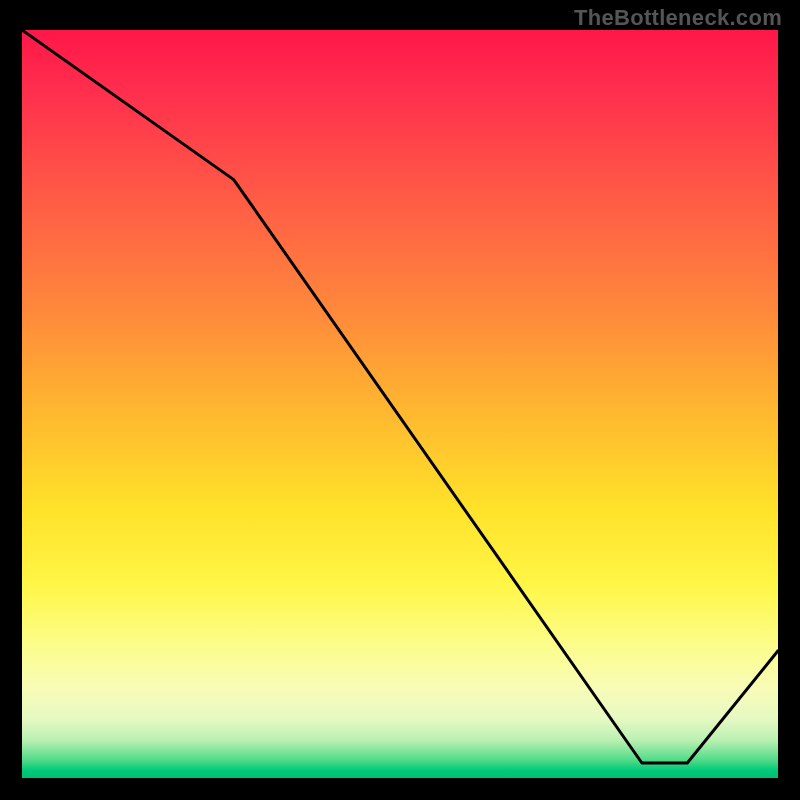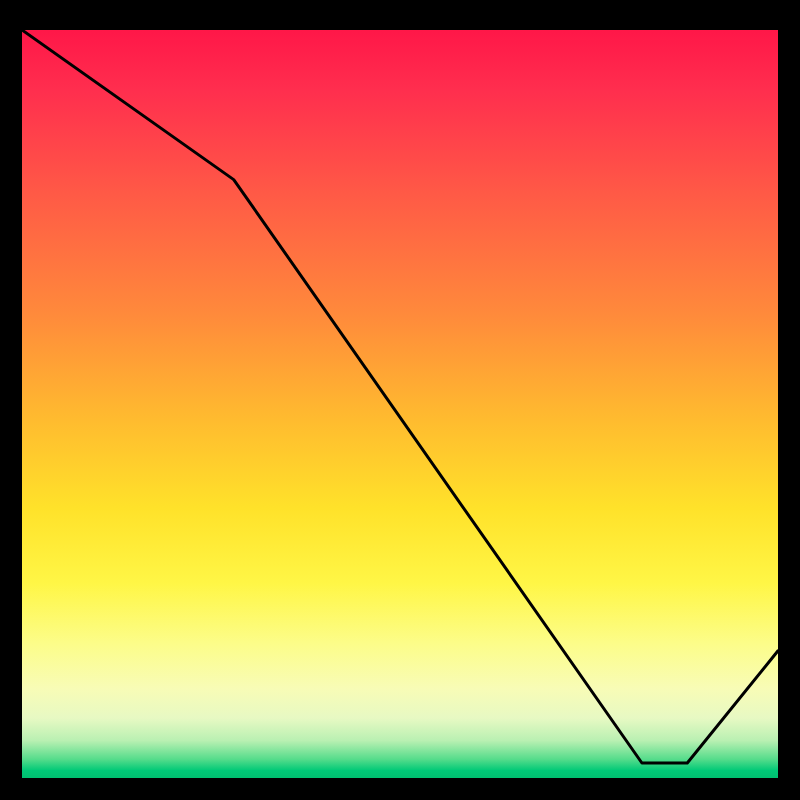--- a/index.html
+++ b/index.html
@@ -73,20 +73,21 @@
     letter-spacing: -0.5px;
     white-space: nowrap;
     transform-origin: left bottom;
   }
 </style>
 </head>
 <body>
 
 <div class="frame">
 
+  <div class="watermark">TheBottleneck.com</div>
 
   <div class="plot">
     <div class="gradient"></div>
 
     <svg class="line-svg" viewBox="0 0 756 748" preserveAspectRatio="none">
       <polyline id="chart-polyline" fill="none" stroke="#000" stroke-width="3" stroke-linejoin="round" stroke-linecap="round" points="0.0,0.0 211.7,149.6 619.9,733.0 665.3,733.0 756.0,620.8"></polyline>
     </svg>
 
     <div id="ann-label" class="label" style="left: 592.6px; top: 717.56px;"></div>
   </div>

